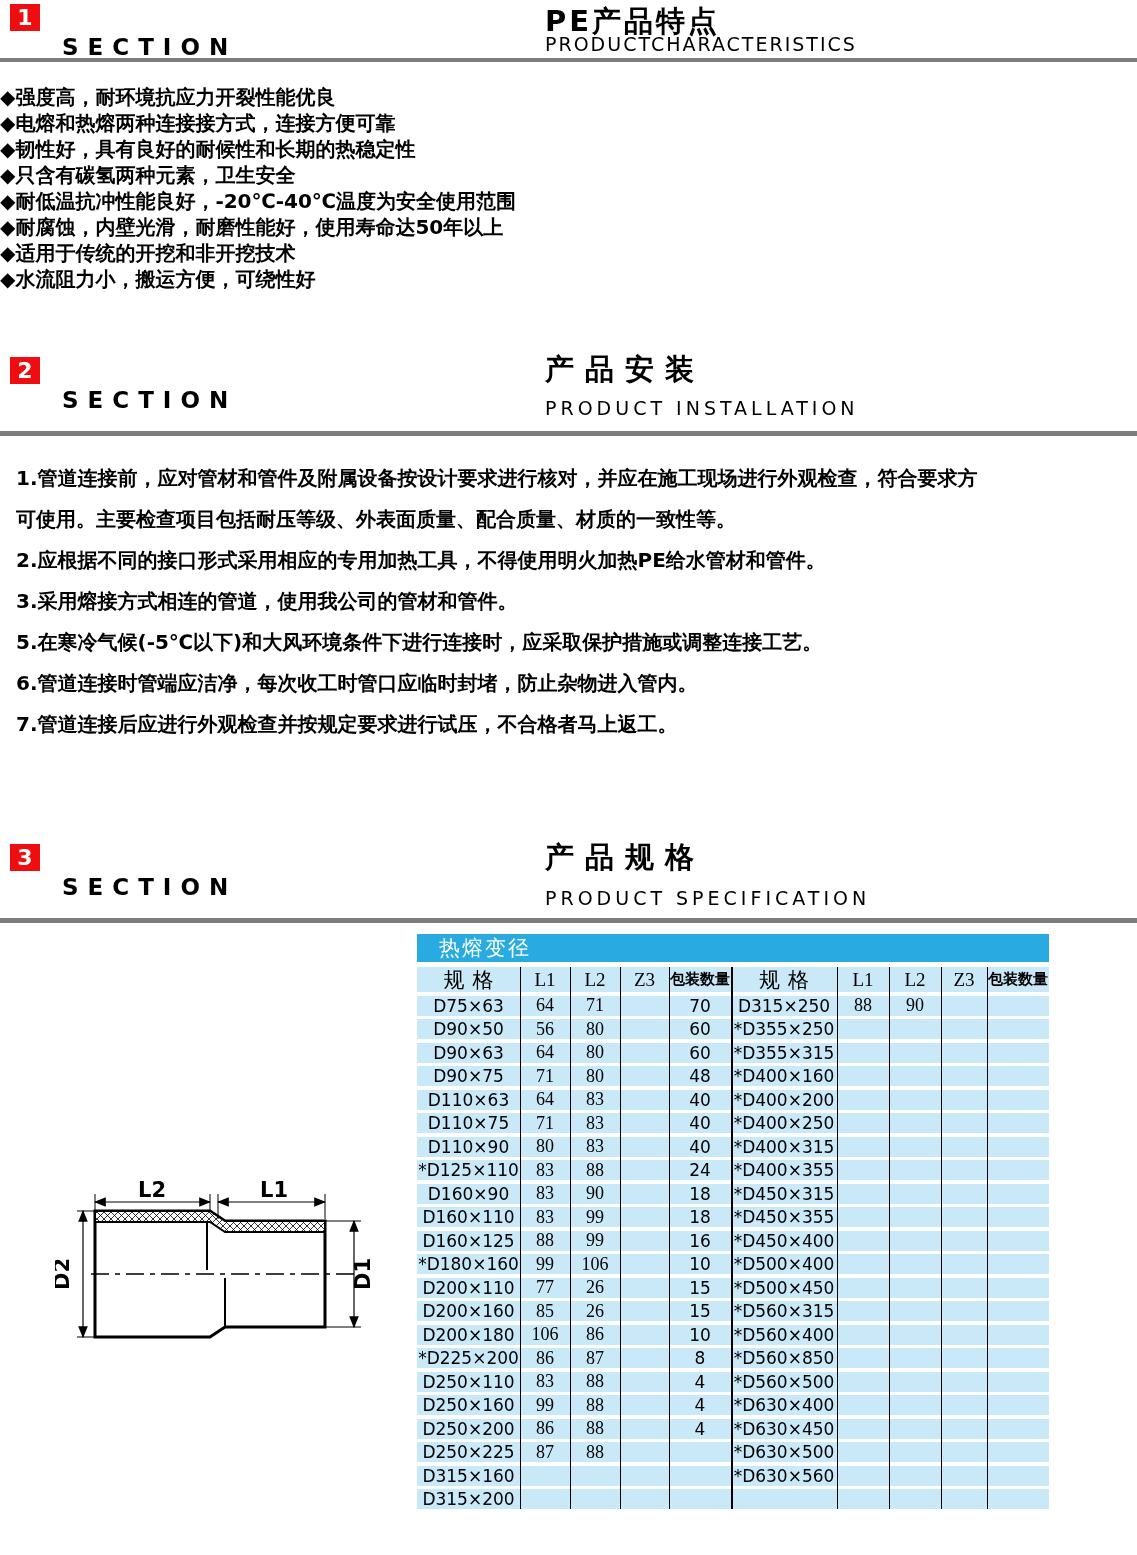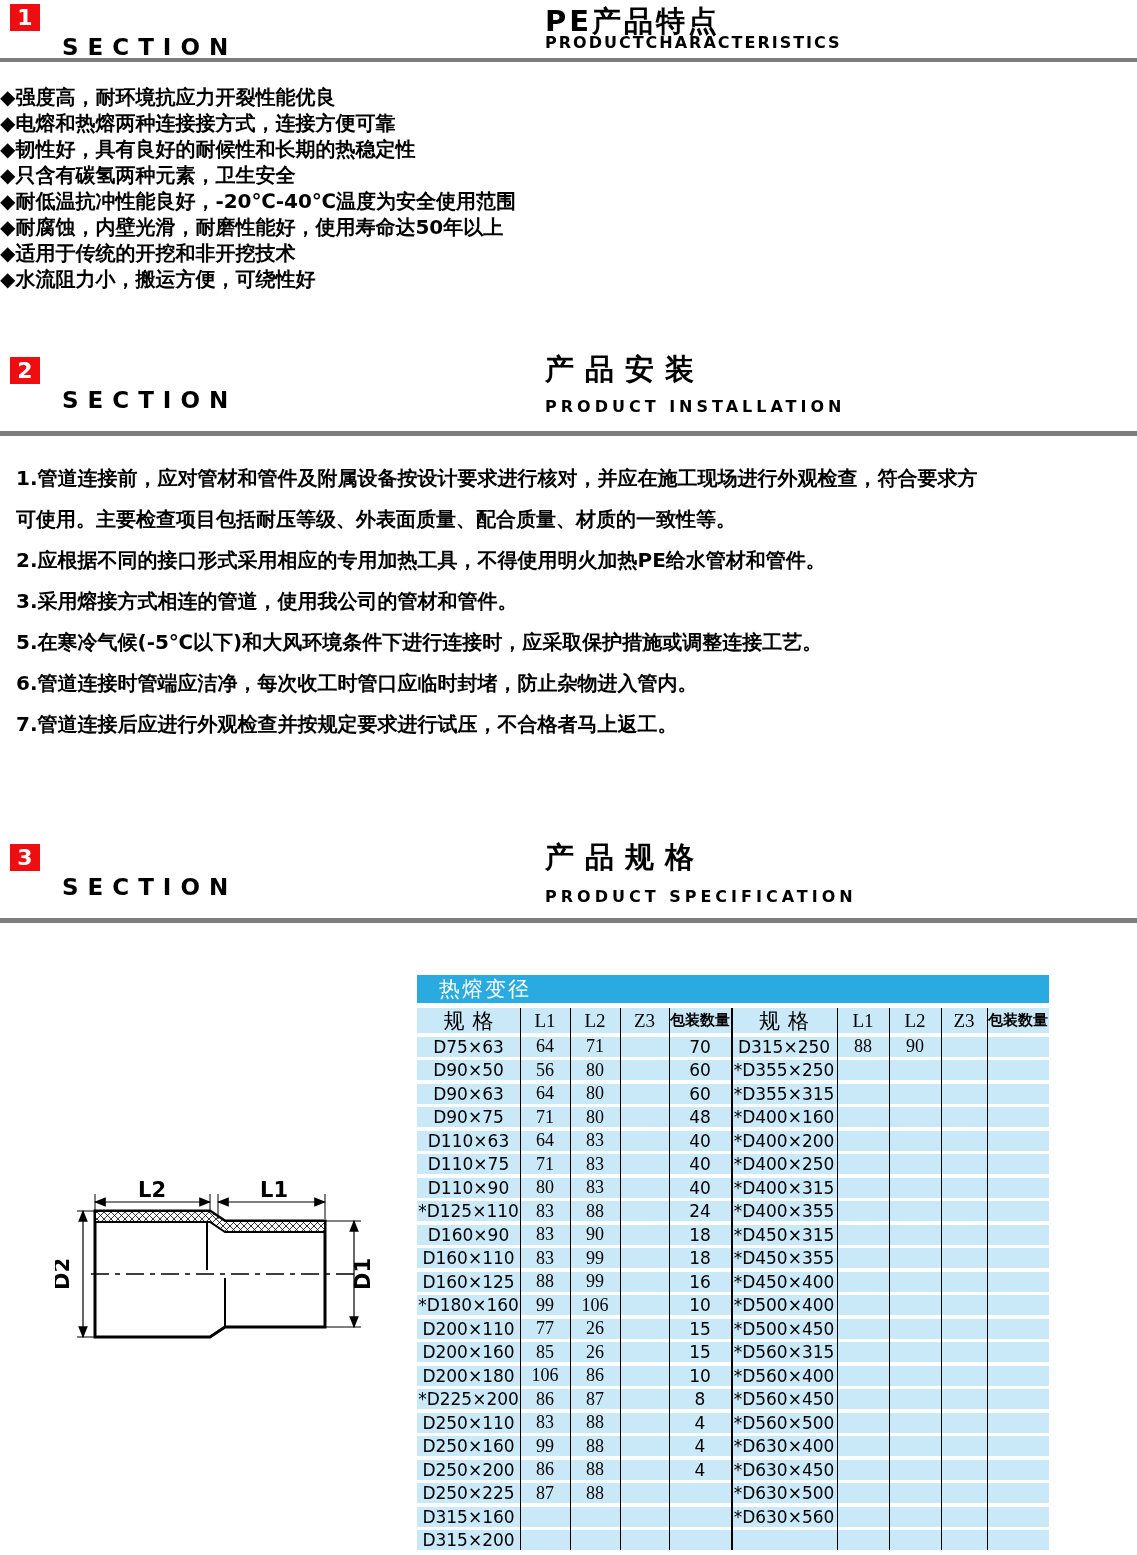--- a/index.html
+++ b/index.html
@@ -30,21 +30,21 @@
     position:absolute;left:62px;
     font-size:23px;font-weight:bold;letter-spacing:9px;white-space:nowrap;margin-top:30px;
   }
   .sec-title{
     position:absolute;left:545px;
     font-size:29px;font-weight:bold;letter-spacing:3px;white-space:nowrap;
   }
   .sec-title.spaced{letter-spacing:11px;}
   .sec-sub{
     position:absolute;left:545px;
-    font-size:16px;font-weight:bold;letter-spacing:3px;white-space:nowrap;
+    font-size:19px;font-weight:normal;letter-spacing:3px;white-space:nowrap;
   }
   .divider{
     position:absolute;left:0;width:1137px;
     background:var(--divider-gray);
   }
   
   #badge1{top:4px;}  #label1{top:4px;}  #title1{top:2px;}  #sub1{top:33px;letter-spacing:2px;}
   #divider1{top:58px;height:4px;}
   
   #badge2{top:357px;} #label2{top:357px;} #title2{top:350px;} #sub2{top:397px;letter-spacing:4px;}
@@ -60,21 +60,21 @@
   }
   
   .step-list{
     position:absolute;left:16px;top:458px;width:965px;
     font-size:20px;font-weight:bold;line-height:41px;
   }
   
   #diagram{position:absolute;left:55px;top:1170px;}
   
   .spec-table{
-    position:absolute;left:417px;top:975px;width:632px;height:580px;
+    position:absolute;left:417px;top:934px;width:632px;height:580px;
     overflow:hidden;
   }
   .tbl-band{
     width:632px;height:28px;background:var(--table-header-blue);
     color:#ffffff;font-size:21px;letter-spacing:2px;
     line-height:28px;padding-left:22px;
     margin-bottom:5px;white-space:nowrap;
   }
   .tbl-body{position:relative;}
   .trow{display:flex;margin-bottom:3.5px;}
@@ -381,21 +381,21 @@
             <div class="cell col7 c-num"></div>
             <div class="cell col8 c-num"></div>
             <div class="cell col9 c-pack"></div>
           </div>
           <div class="trow">
             <div class="cell col0 c-spec">*D225×200</div>
             <div class="cell col1 c-num">86</div>
             <div class="cell col2 c-num">87</div>
             <div class="cell col3 c-num"></div>
             <div class="cell col4 c-pack">8</div>
-            <div class="cell col5 c-spec">*D560×450</div>
+            <div class="cell col5 c-spec">*D560×850</div>
             <div class="cell col6 c-num"></div>
             <div class="cell col7 c-num"></div>
             <div class="cell col8 c-num"></div>
             <div class="cell col9 c-pack"></div>
           </div>
           <div class="trow">
             <div class="cell col0 c-spec">D250×110</div>
             <div class="cell col1 c-num">83</div>
             <div class="cell col2 c-num">88</div>
             <div class="cell col3 c-num"></div>

